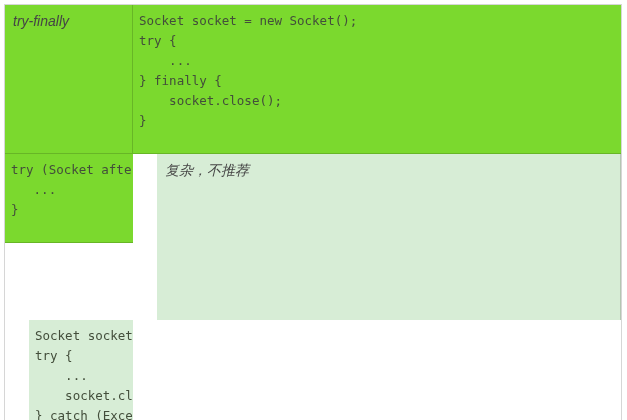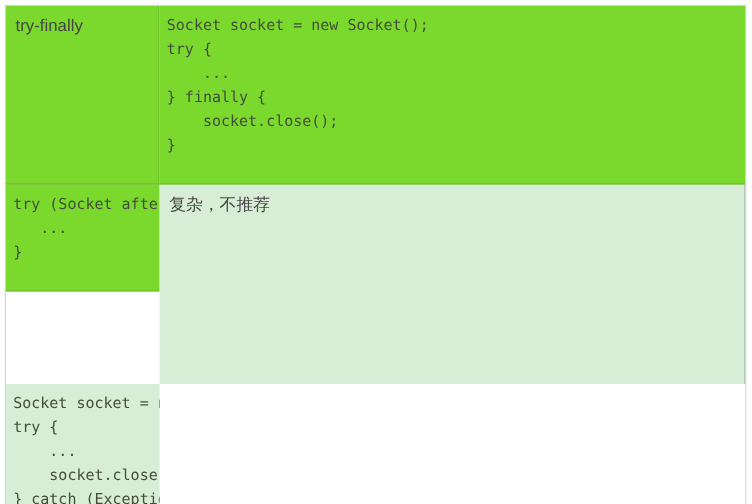--- a/index.html
+++ b/index.html
@@ -23,24 +23,25 @@
     box-sizing: border-box;
     border: 1px solid var(--border-color, rgba(0,0,0,0.16));
     display: grid;
     grid-template-columns: 128px 1fr;
   }
   .cell {
     box-sizing: border-box;
     border-bottom: 1px solid var(--border-color, rgba(0,0,0,0.16));
     overflow: hidden;
   }
-  .cell.last-row { border-bottom: none; }
+  .cell.last-row { border-bottom: none; margin-left: 24px; }
   .label-cell {
     border-right: 1px solid var(--border-color, rgba(0,0,0,0.16));
     padding: 6px 8px;
+    font-style: italic;
   }
   .code-cell {
     padding: 6px 8px 6px 6px;
   }
   .row1 { height: 149px; }
   .row2 { height: 89px; }
   .row3 { height: 166px; }
   .bg-green { background: var(--row-green, #7BD92E); }
   .bg-mint  { background: var(--row-mint, #D7EDD6); }
   .label-text {

